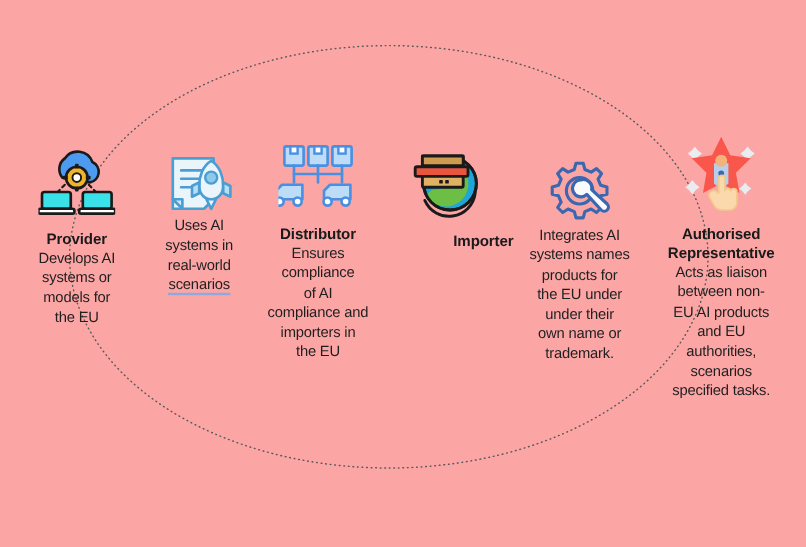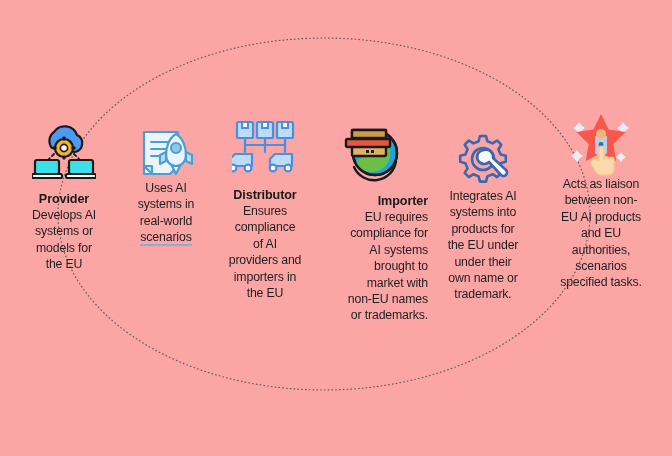--- a/index.html
+++ b/index.html
@@ -174,21 +174,21 @@
           <circle cx="-1" cy="16" r="3.4" fill="#ffffff" stroke="#4a90e2" stroke-width="2.2"></circle>
           <circle cx="14" cy="16" r="3.4" fill="#ffffff" stroke="#4a90e2" stroke-width="2.2"></circle>
         </g>
       </svg>
     </div>
     <div class="role-title">Distributor</div>
     <div class="role-desc">
       <span>Ensures</span><br>
       <span>compliance</span><br>
       <span>of AI</span><br>
-      <span>providers and</span><br>
+      <span>compliance and</span><br>
       <span>importers in</span><br>
       <span>the EU</span>
     </div>
   </div>
 
   <div class="col" style="left:318px; top:106px; width:110px;text-align:right;">
     <div class="icon-box">
       <svg width="66" height="62" viewBox="0 0 66 62">
 
         <circle cx="35" cy="33" r="22" fill="#1ca6d9" stroke="#1a1a1a" stroke-width="2.4"></circle>
@@ -203,48 +203,39 @@
         <rect x="6" y="19" width="44" height="8" rx="1.5" fill="#e8563f" stroke="#1a1a1a" stroke-width="2.4" stroke-linejoin="round"></rect>
         <g fill="#1a1a1a">
           <rect x="26" y="30" width="3" height="3" rx="0.6"></rect>
           <rect x="31" y="30" width="3" height="3" rx="0.6"></rect>
         </g>
 
         <path d="M14 47 a22 22 0 0 0 42 -6" fill="none" stroke="#1a1a1a" stroke-width="2.4" stroke-linecap="round"></path>
       </svg>
     </div>
     <div class="role-title">Importer</div>
-    <div class="role-desc">
-      <span>EU requires</span><br>
-      <span>compliance for</span><br>
-      <span>AI systems</span><br>
-      <span>brought to</span><br>
-      <span>market with</span><br>
-      <span>non-EU names</span><br>
-      <span>or trademarks.</span>
-    </div>
   </div>
 
   <div class="col" style="left:428px; top:112px; width:110px;">
     <div class="icon-box">
       <svg width="60" height="56" viewBox="0 0 60 56">
 
         <path d="M27 4 l6 0 l1.4 5.2 l5.2 2.2 l4.5 -2.9 l4.2 4.2 l-2.9 4.5 l2.2 5.2 l5.2 1.4 l0 6
                  l-5.2 1.4 l-2.2 5.2 l2.9 4.5 l-4.2 4.2 l-4.5 -2.9 l-5.2 2.2 l-1.4 5.2 l-6 0
                  l-1.4 -5.2 l-5.2 -2.2 l-4.5 2.9 l-4.2 -4.2 l2.9 -4.5 l-2.2 -5.2 l-5.2 -1.4 l0 -6
                  l5.2 -1.4 l2.2 -5.2 l-2.9 -4.5 l4.2 -4.2 l4.5 2.9 l5.2 -2.2 z" fill="none" stroke="#3a67b0" stroke-width="2.6" stroke-linejoin="round"></path>
 
         <circle cx="30" cy="27" r="11" fill="none" stroke="#3a67b0" stroke-width="2.6"></circle>
 
         <path d="M31 18 a7 7 0 1 0 5 12 l12 13 a3.5 3.5 0 0 0 5 -5 l-13 -12 a7 7 0 0 0 -9 -8 z" fill="#f9fafd" stroke="#3a67b0" stroke-width="2.6" stroke-linejoin="round"></path>
       </svg>
     </div>
     <div class="role-desc">
       <span>Integrates AI</span><br>
-      <span>systems into</span><br>
+      <span>systems names</span><br>
       <span>products for</span><br>
       <span>the EU under</span><br>
       <span>under their</span><br>
       <span>own name or</span><br>
       <span>trademark.</span>
     </div>
   </div>
 
   <div class="col" style="left:538px; top:100px; width:126px;">
     <div class="icon-box">
@@ -259,20 +250,23 @@
 
         <path d="M38 14 l7.6 15.4 l17 2.5 l-12.3 12 l2.9 17 l-15.2 -8 l-15.2 8 l2.9 -17 l-12.3 -12 l17 -2.5 z" fill="#f9574c"></path>
 
         <path d="M32 36 h12 v17 l-6 5 l-6 -5 z" fill="#b7cfe8"></path>
         <circle cx="38" cy="34" r="5" fill="#f4b37d"></circle>
         <path d="M38 42 a2.4 2.4 0 0 1 2.4 2.4 l-1.2 5 h-2.4 l-1.2 -5 a2.4 2.4 0 0 1 2.4 -2.4 z" fill="#3a67b0"></path>
 
         <path d="M36 48 l0 13 l-3 -2 a4 4 0 0 0 -5 5 l4 7 a8 8 0 0 0 7 4 h6 a6 6 0 0 0 6 -6 l0 -10
                  a2.6 2.6 0 0 0 -5 0 a2.6 2.6 0 0 0 -5 0 l0 -11 a2.6 2.6 0 0 0 -5 0 z" fill="#fbd9ac" stroke="#f4c98c" stroke-width="1.4" stroke-linejoin="round"></path>
       </svg>
+    </div>
+    <div class="role-title">
+      <span>Authorised Representative</span>
     </div>
     <div class="role-desc">
       <span>Acts as liaison</span><br>
       <span>between non-</span><br>
       <span>EU AI products</span><br>
       <span>and EU</span><br>
       <span>authorities,</span><br>
       <span>scenarios</span><br>
       <span>specified tasks.</span>
     </div>

